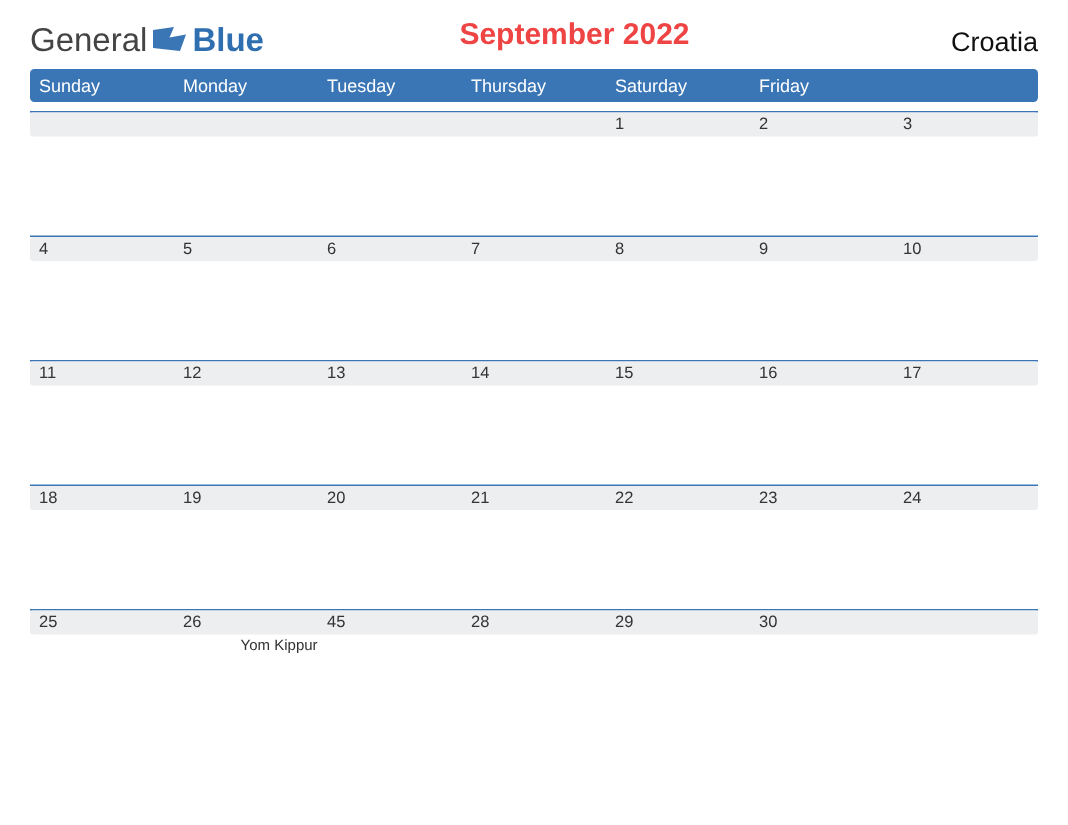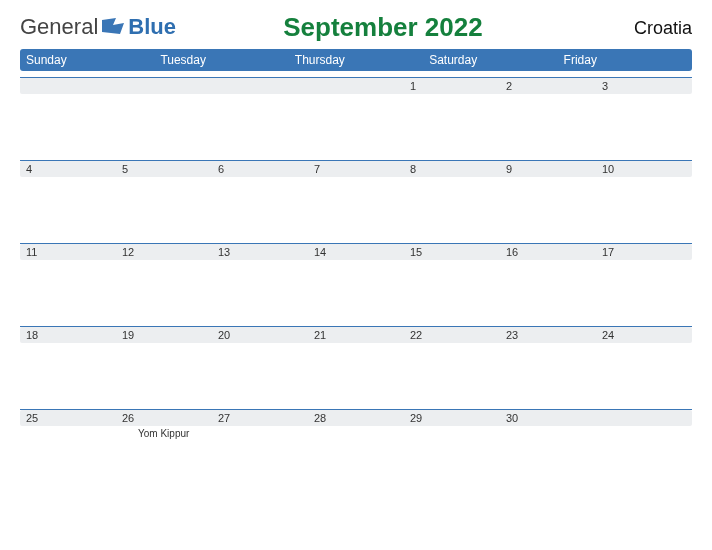--- a/index.html
+++ b/index.html
@@ -25,34 +25,34 @@
     font-weight: 400;
     color: #444;
     padding-top: 6px;
   }
   .logo .blue { color: #2f6fb0; font-weight: 700; }
   .logo-shape {
     display: inline-block;
     margin-left: 2px;
   }
   .title {
-    font-size: 26px;
+    font-size: 20px;
     font-weight: 600;
-    color: #15803d;
+    color: #ef4444;
     padding-top: 4px;
   }
   .region {
     font-size: 18px;
     color: #111;
     padding-top: 10px;
     margin-left: 44px;
   }
   .dayhead {
     display: grid;
-    grid-template-columns: repeat(5, 1fr);
+    grid-template-columns: repeat(7, 1fr);
     background: #3a76b6;
     border-radius: 3px;
     overflow: hidden;
   }
   .dayhead .cell {
     color: #fff;
     font-size: 12px;
     padding: 4px 6px;
   }
   .daterow {
@@ -63,21 +63,21 @@
   }
   .daterow .dnum {
     font-size: 11px;
     color: #333;
     padding: 2px 6px;
     height: 16px;
   }
   .week-block { margin-top: 6px; border-top: 1px solid #3a76b6; }
   .eventrow {
     display: grid;
-    grid-template-columns: repeat(6, 1fr);
+    grid-template-columns: repeat(5, 1fr);
     height: 60px;
   }
   .eventrow .evt {
     font-size: 10px;
     color: #333;
     padding: 2px 6px;
   }
 </style>
 </head>
 <body>
@@ -92,20 +92,21 @@
     </span>
       <br>
     <span class="blue">Blue</span>
   </div>
   <div class="title">September 2022</div>
   <div class="region">Croatia</div>
 </div>
 
 <div class="dayhead">
   <div class="cell">Sunday</div>
+  <div class="cell">Monday</div>
   <div class="cell">Tuesday</div>
   <div class="cell">Thursday</div>
   <div class="cell">Saturday</div>
   <div class="cell">Friday</div>
 </div>
 
 <div id="weeks-container">
     <div class="week-block">
       <div class="daterow">
         <div class="dnum"></div>
@@ -183,21 +184,21 @@
         <div class="evt"></div>
         <div class="evt"></div>
         <div class="evt"></div>
         <div class="evt"></div>
       </div>
     </div>
     <div class="week-block">
       <div class="daterow">
         <div class="dnum">25</div>
         <div class="dnum">26</div>
-        <div class="dnum">27</div>
+        <div class="dnum">45</div>
         <div class="dnum">28</div>
         <div class="dnum">29</div>
         <div class="dnum">30</div>
         <div class="dnum"></div>
       </div>
       <div class="eventrow">
         <div class="evt"></div>
         <div class="evt">Yom Kippur</div>
         <div class="evt"></div>
         <div class="evt"></div>

